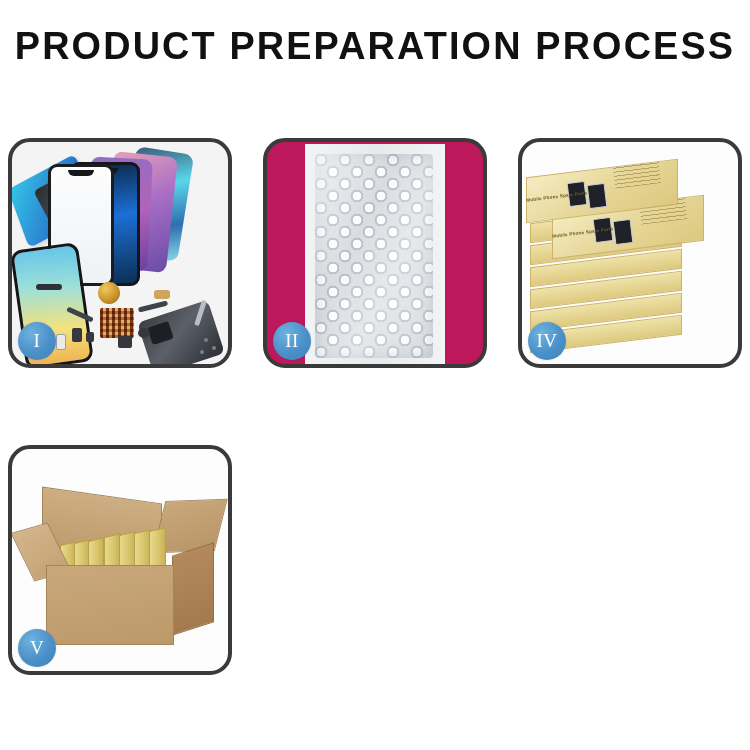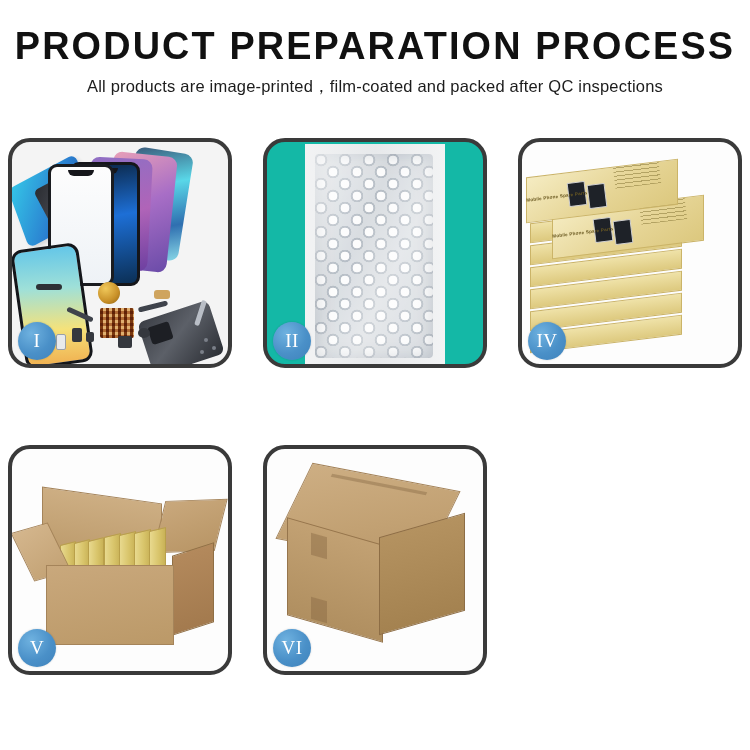--- a/index.html
+++ b/index.html
@@ -88,21 +88,21 @@
     background-blend-mode:multiply;border-radius:2px;}
   .flex1{position:absolute;left:54px;top:170px;width:28px;height:5px;background:#3f434b;
     border-radius:3px;transform:rotate(24deg);}
   .flex2{position:absolute;left:126px;top:162px;width:30px;height:5px;background:#3f434b;
     border-radius:3px;transform:rotate(-14deg);}
   .cable{position:absolute;left:24px;top:142px;width:26px;height:6px;background:#2e3136;border-radius:3px;}
   .scr{position:absolute;width:4px;height:4px;border-radius:50%;background:#7a7f88;}
   .chip{position:absolute;background:#35383e;border-radius:2px;}
 
   
-  .p2{background:#14b8a6;text-align:right;}
+  .p2{background:#be185d;text-align:right;}
   .wrapbg{position:absolute;left:38px;top:2px;width:140px;height:222px;
     background:linear-gradient(90deg,#f2f3f4 0%,#e7e9eb 50%,#f2f3f4 100%);}
   .bubbles{position:absolute;left:48px;top:12px;width:118px;height:204px;
     background-color:#d9dde1;
     background-image:
       radial-gradient(circle at 6px 6px, rgba(255,255,255,.95) 0 4.2px, rgba(150,160,172,.55) 4.6px 6.2px, transparent 6.6px),
       radial-gradient(circle at 18px 18px, rgba(255,255,255,.95) 0 4.2px, rgba(150,160,172,.55) 4.6px 6.2px, transparent 6.6px);
     background-size:24px 24px,24px 24px;
     border-radius:4px;
     box-shadow:inset 0 0 18px rgba(120,132,146,.35);
@@ -179,21 +179,20 @@
     background:linear-gradient(180deg,#b49260 0%,#a48250 100%);
     transform:skewY(-16deg);border:1px solid #8d6d45;}
   .sc-seam{position:absolute;background:rgba(120,92,58,.35);}
   .sc-tape{position:absolute;background:rgba(135,104,66,.45);}
 </style>
 </head>
 <body>
 
 <div class="header">
   <div class="title">PRODUCT PREPARATION PROCESS</div>
-  <div class="subtitle">All products are image-printed，film-coated and packed after QC inspections</div>
 </div>
 
 <div class="grid">
 
   <div class="panel p1">
     <div class="stage">
       <div class="ph tilt"></div>
       <div class="ph tiltdark"></div>
       <div class="ph b1"></div>
       <div class="ph b2"></div>
@@ -270,25 +269,14 @@
       <div class="ybox" style="left:107px;top:84px;width:15px;height:46px;transform:skewY(-14deg);"></div>
       <div class="ybox" style="left:122px;top:82px;width:15px;height:46px;transform:skewY(-14deg);"></div>
       <div class="ybox" style="left:137px;top:80px;width:15px;height:46px;transform:skewY(-14deg);"></div>
       <div class="cflapL"></div>
       <div class="cside"></div>
       <div class="cfront"></div>
     </div>
     <div class="badge">V</div>
   </div>
 
-  <div class="panel p6">
-    <div class="stage">
-      <div class="sc-top"></div>
-      <div class="sc-left"></div>
-      <div class="sc-right"></div>
-      <div class="sc-seam" style="left:60px;top:34px;width:104px;height:3px;transform:skewX(-26deg) skewY(10deg);"></div>
-      <div class="sc-tape" style="left:44px;top:86px;width:16px;height:22px;transform:skewY(16deg);"></div>
-      <div class="sc-tape" style="left:44px;top:150px;width:16px;height:22px;transform:skewY(16deg);"></div>
-    </div>
-    <div class="badge">VI</div>
-  </div>
 
 </div>
 
 </body></html>

